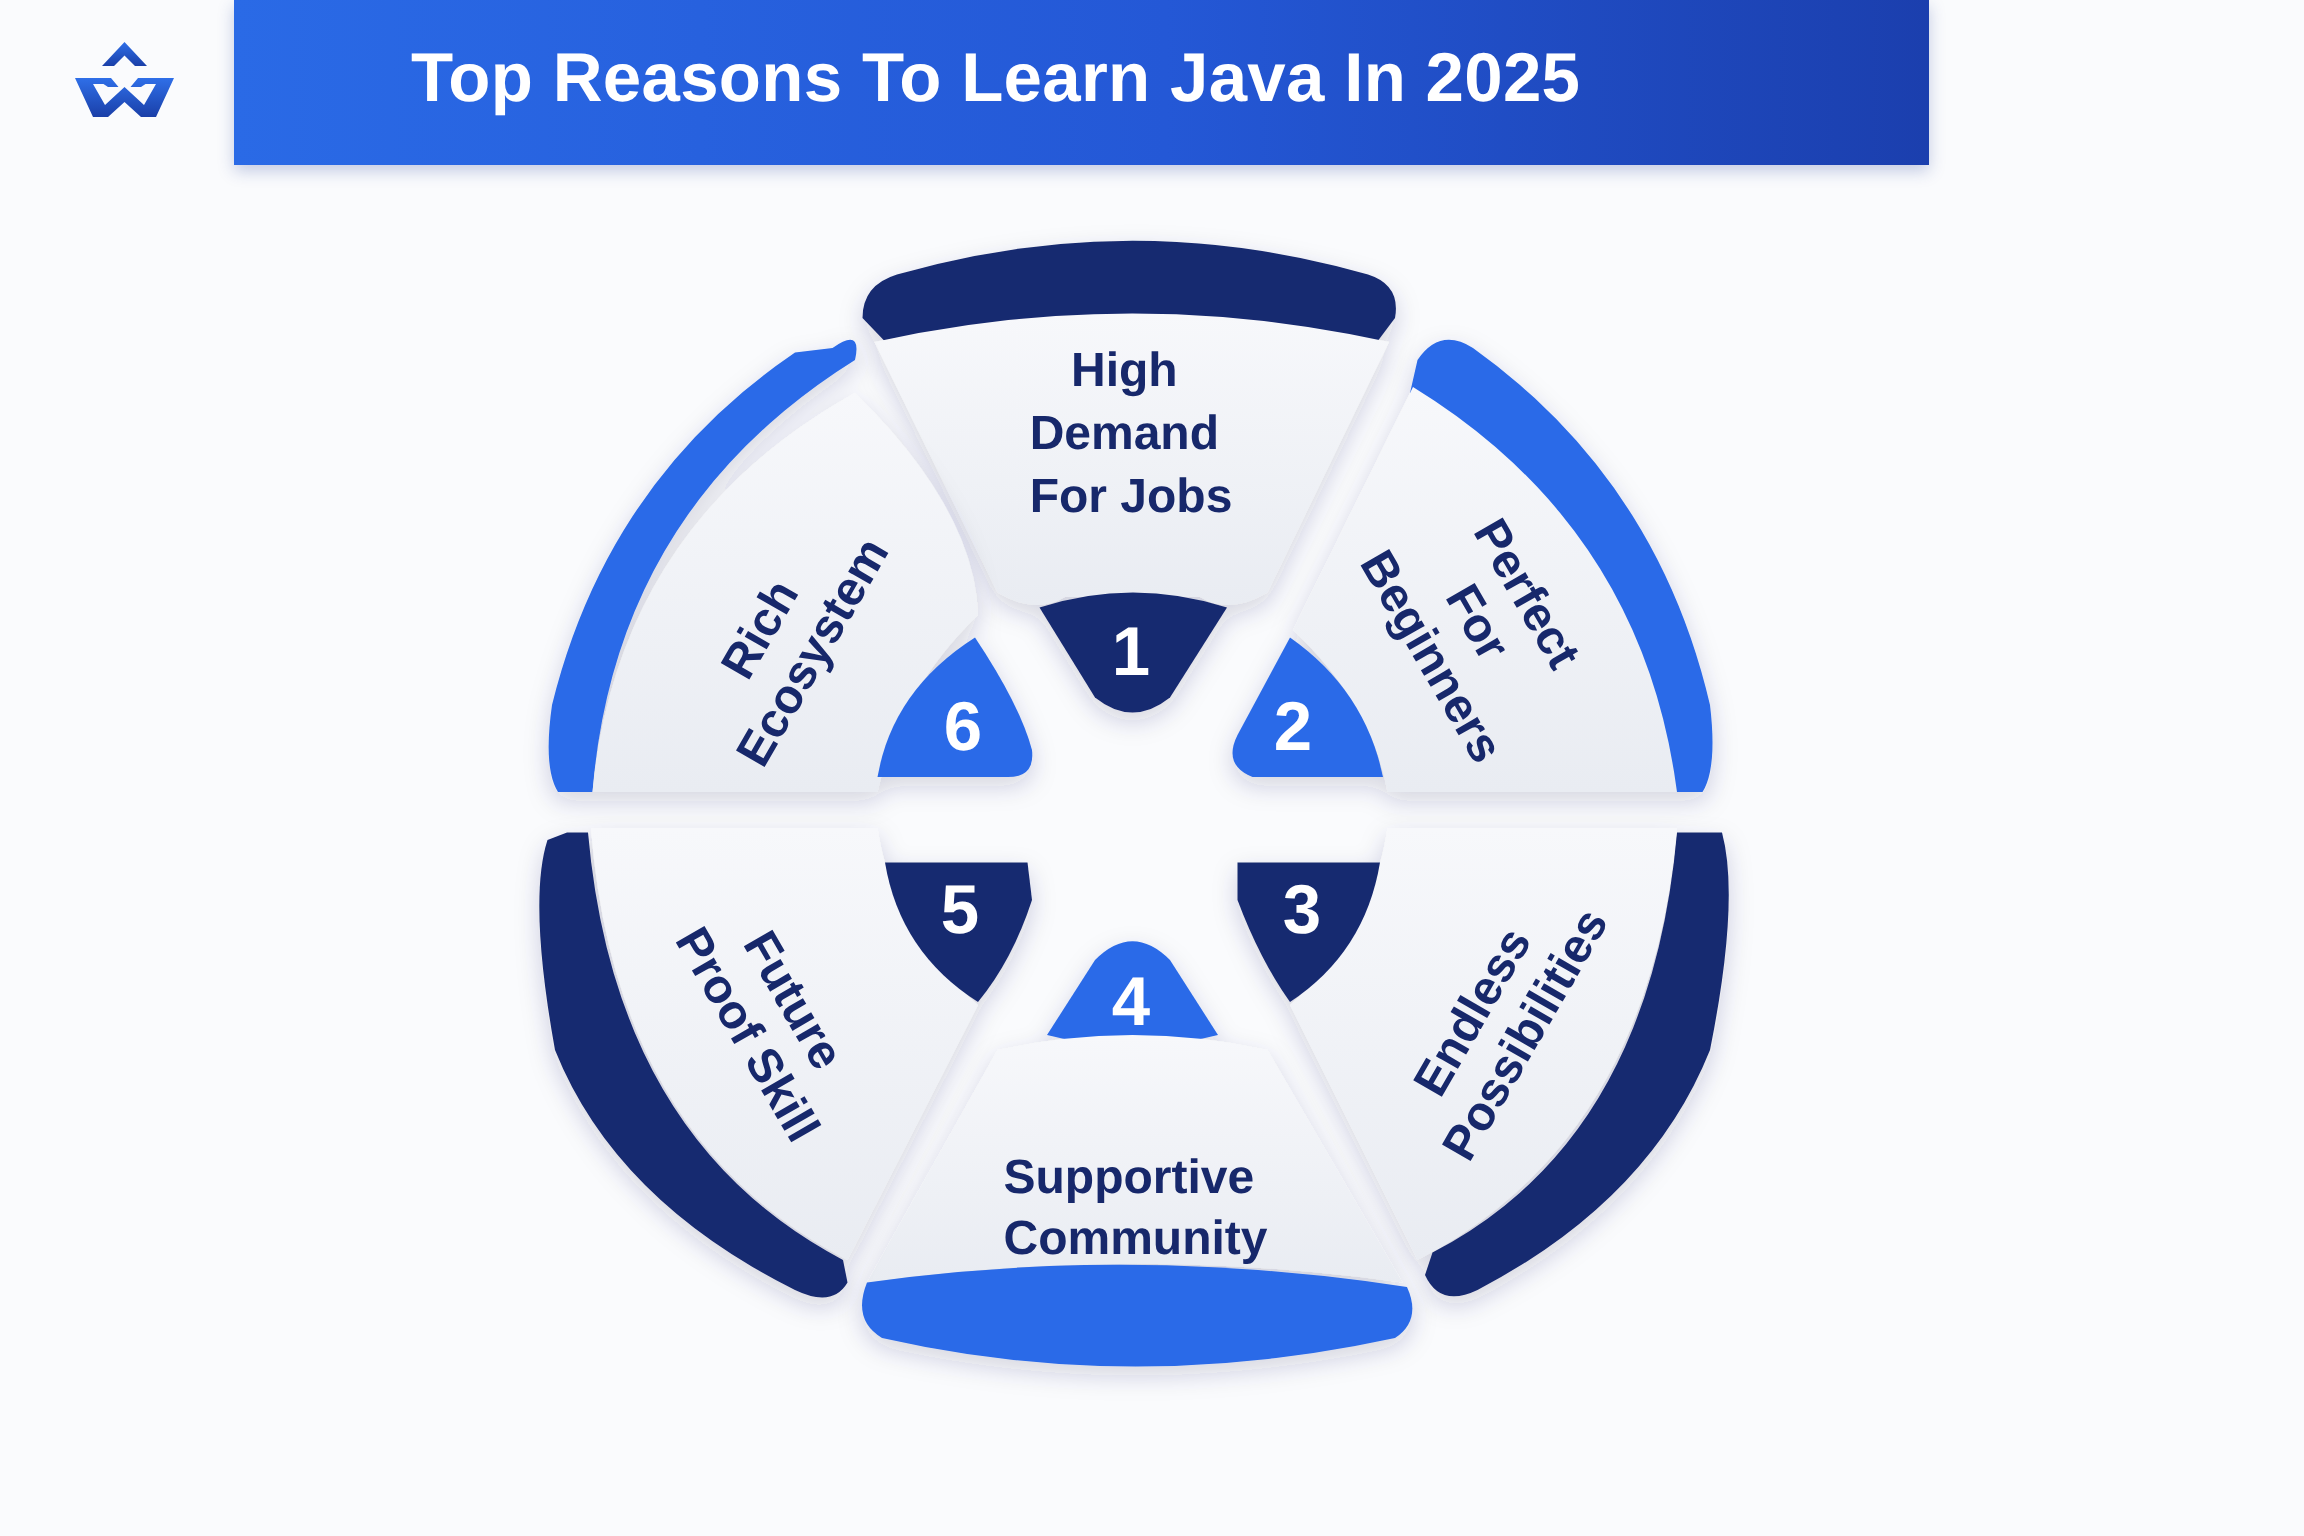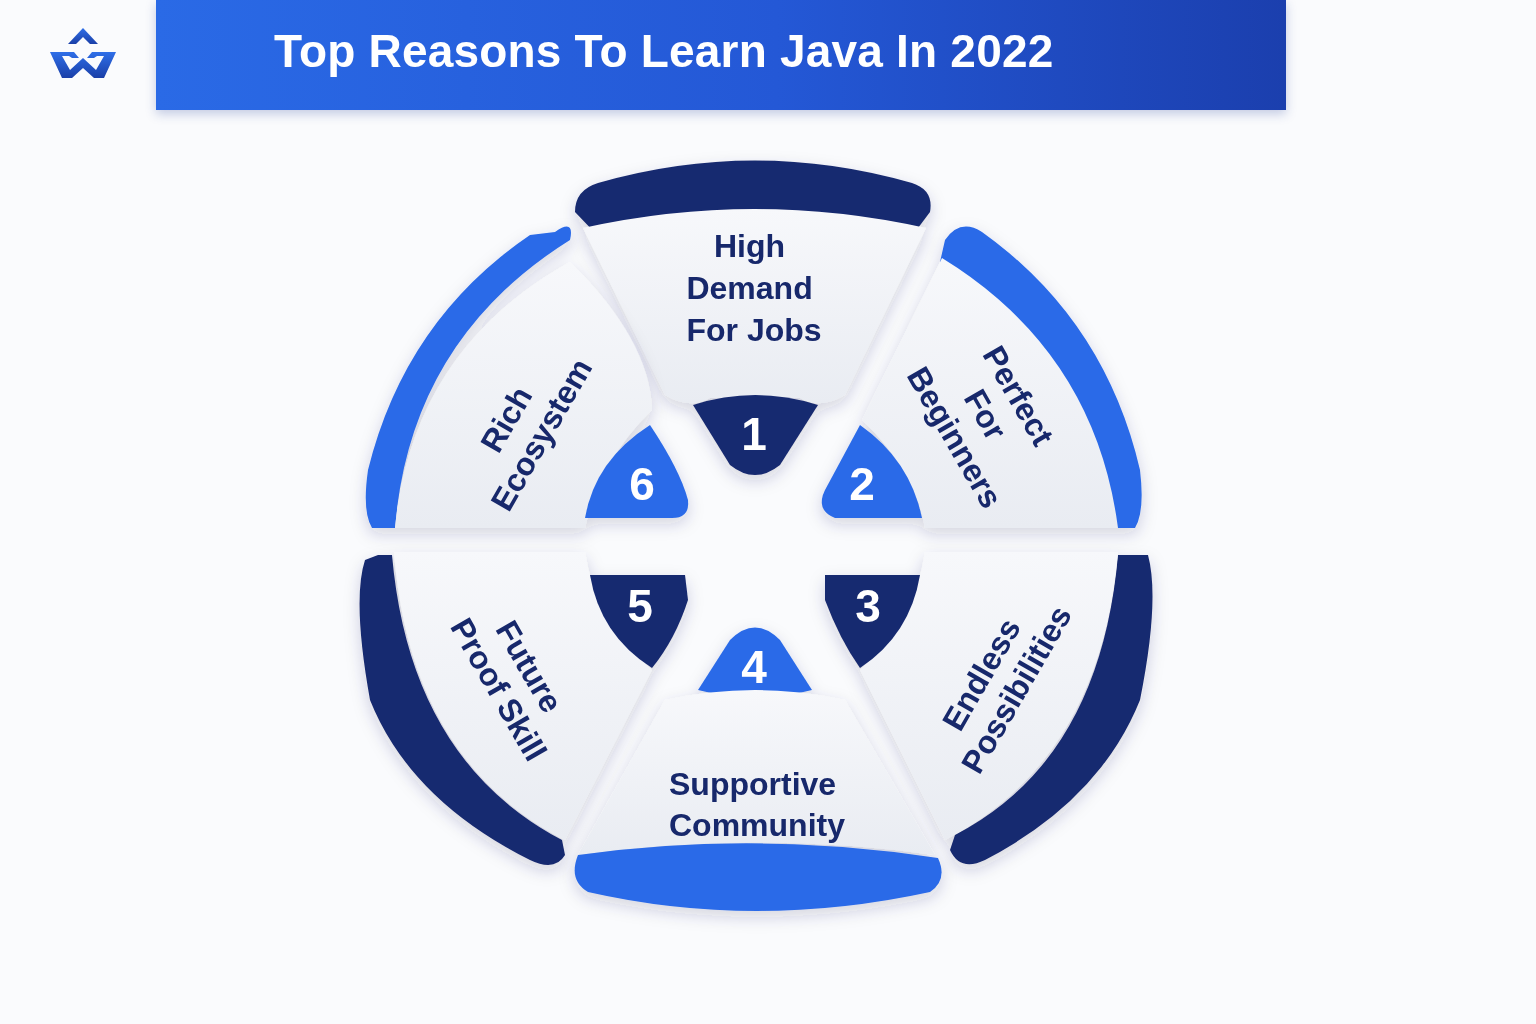--- a/index.html
+++ b/index.html
@@ -38,21 +38,21 @@
     <linearGradient id="lg" x1="0" y1="0" x2="0" y2="1">
       <stop offset="0" stop-color="#2f6fe8"></stop>
       <stop offset="1" stop-color="#1a3fa8"></stop>
     </linearGradient>
   </defs>
   <path d="M35 2 L50 18 L42 18 L35 11 L28 18 L20 18 Z" fill="url(#lg)"></path>
   <path d="M2 26 L26 26 L31 32 L24 32 L21 30 L14 30 L22 44 L35 32 L48 44 L56 30 L49 30 L46 32 L39 32 L44 26 L68 26 L56 52 L46 52 L35 42 L24 52 L14 52 Z" fill="url(#lg)"></path>
 </svg>
 
 <div class="header">
-  <div class="header-title">Top Reasons To Learn Java In 2022</div>
+  <div class="header-title">Top Reasons To Learn Java In 2025</div>
 </div>
 
 <svg class="diagram" viewBox="0 0 1536 1024">
   <defs>
     <filter id="sh" x="-20%" y="-20%" width="140%" height="140%">
       <feDropShadow dx="0" dy="6" stdDeviation="8" flood-color="#1a2a60" flood-opacity="0.18"></feDropShadow>
     </filter>
     <linearGradient id="card" x1="0" y1="0" x2="0" y2="1">
       <stop offset="0" stop-color="#f7f8fb"></stop>
       <stop offset="1" stop-color="#e9ecf2"></stop>

